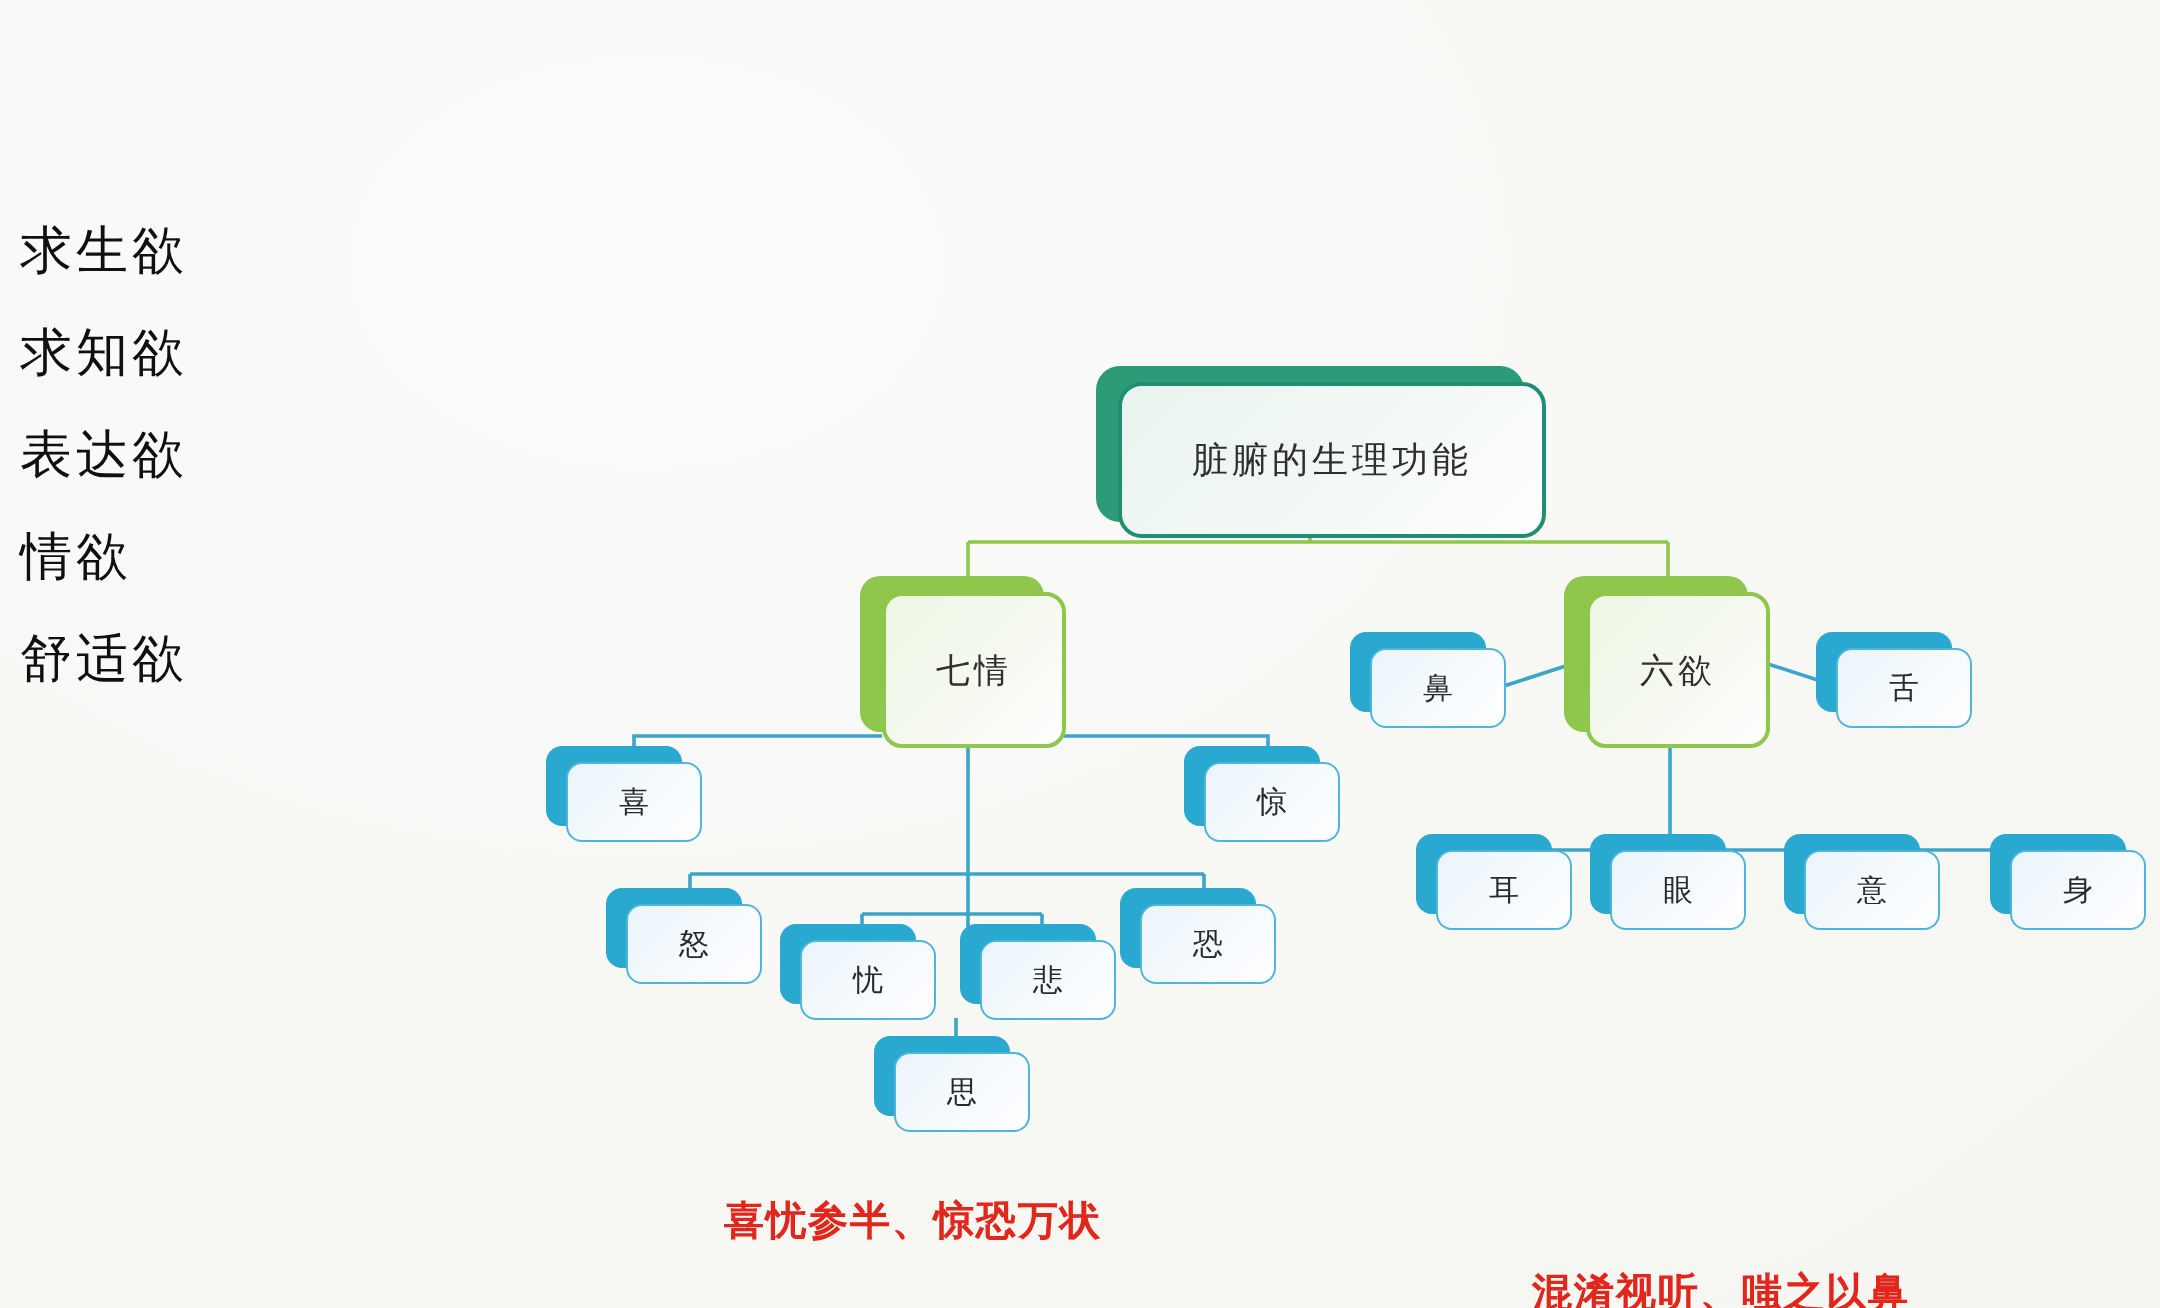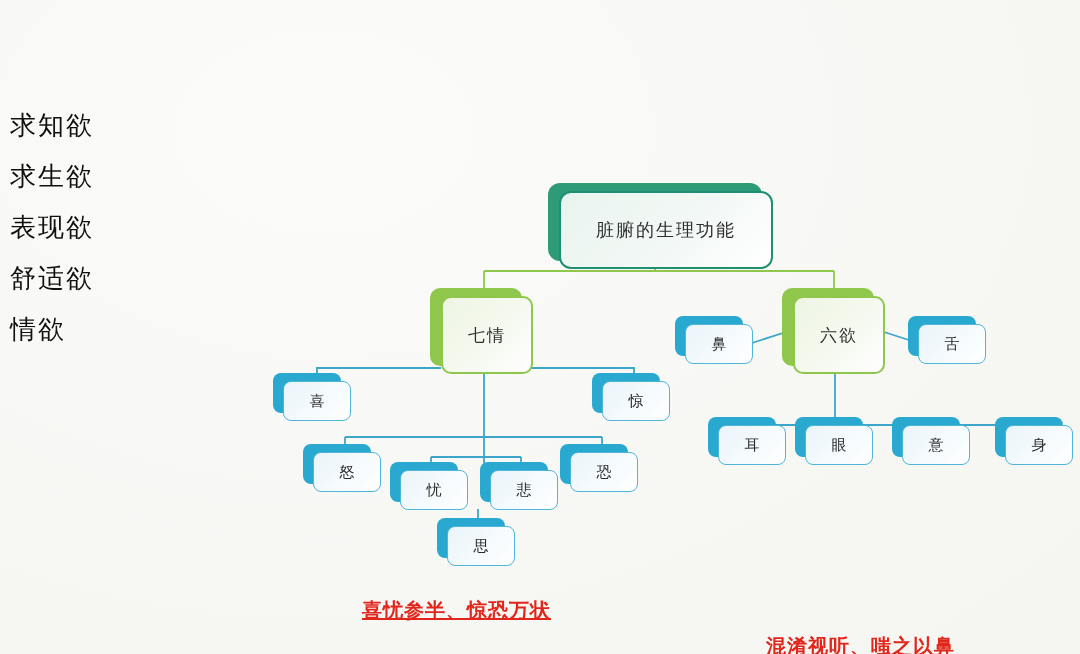--- a/index.html
+++ b/index.html
@@ -64,21 +64,20 @@
   }
 
   
   .caption {
     position: absolute;
     font-size: 20px;
     font-weight: 700;
     letter-spacing: 1px;
     color: #e1261c;
     white-space: nowrap;
-    text-decoration: underline;
   }
   .caption-left  { left: 362px; top: 597px; }
   .caption-right { left: 766px; top: 597px; margin-top: 36px; }
 
   
   .node {
     position: absolute;
     box-sizing: border-box;
   }
   .node .shadow {
@@ -150,25 +149,25 @@
   }
 </style>
 </head>
 <body>
 
 <div id="slide">
 
 
 
   <div class="desire-list">
+    <div class="desire-item">求生欲</div>
     <div class="desire-item">求知欲</div>
-    <div class="desire-item">求生欲</div>
-    <div class="desire-item">表现欲</div>
+    <div class="desire-item">表达欲</div>
+    <div class="desire-item">情欲</div>
     <div class="desire-item">舒适欲</div>
-    <div class="desire-item">情欲</div>
   </div>
 
   <svg class="diag-svg" viewBox="0 0 1080 654" xmlns="http://www.w3.org/2000/svg">
     <g fill="none" stroke="#8ec74b" stroke-width="1.8">
 
       <path d="M 655 261 L 655 271"></path>
 
       <path d="M 484 271 L 834 271"></path>
 
       <path d="M 484 271 L 484 289"></path>

